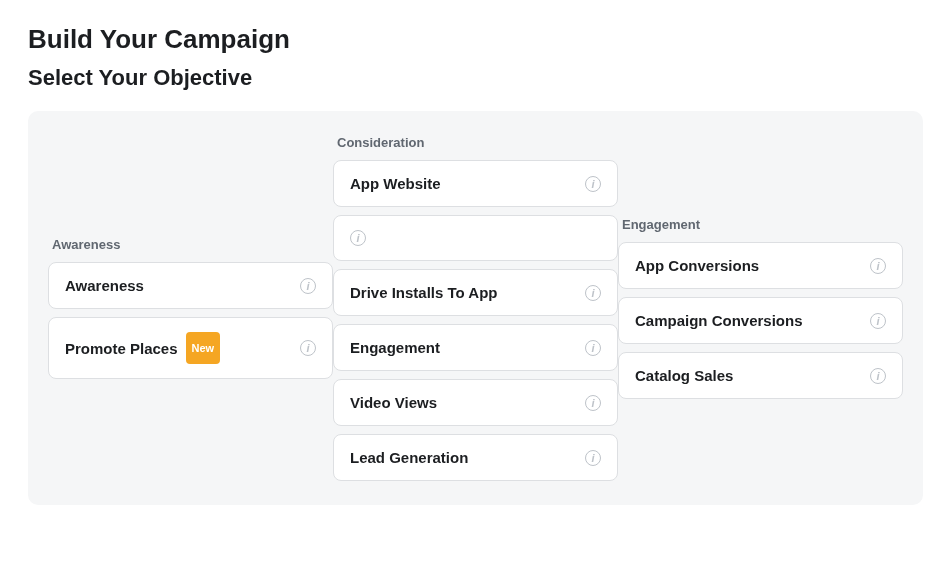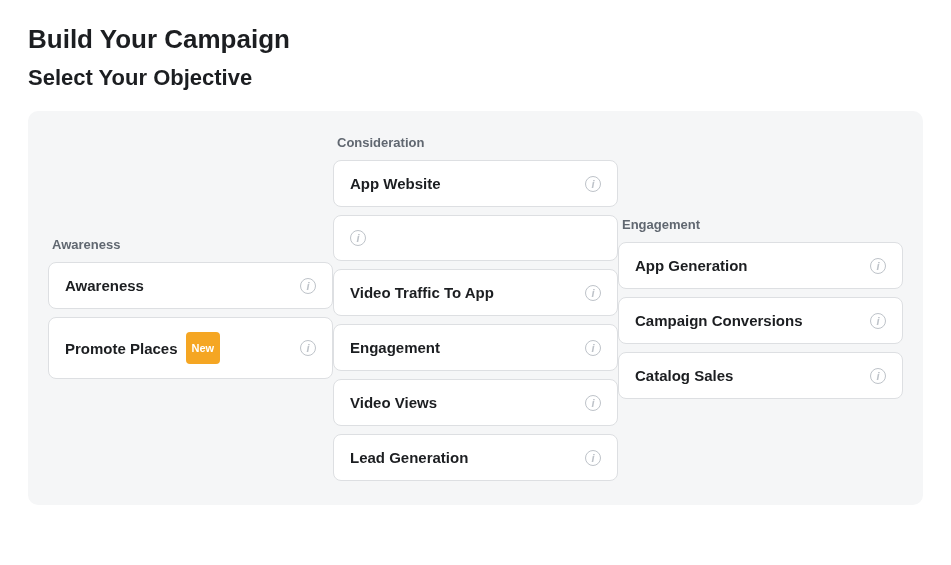--- a/index.html
+++ b/index.html
@@ -124,21 +124,21 @@
           <div class="card-left">
             <span class="card-label">App Website</span>
           </div>
           <div class="info-icon">i</div>
         </div>
         <div class="option-card">
           <div class="info-icon">i</div>
         </div>
         <div class="option-card">
           <div class="card-left">
-            <span class="card-label">Video Traffic To App</span>
+            <span class="card-label">Drive Installs To App</span>
           </div>
           <div class="info-icon">i</div>
         </div>
         <div class="option-card">
           <div class="card-left">
             <span class="card-label">Engagement</span>
           </div>
           <div class="info-icon">i</div>
         </div>
         <div class="option-card">
@@ -151,21 +151,21 @@
           <div class="card-left">
             <span class="card-label">Lead Generation</span>
           </div>
           <div class="info-icon">i</div>
         </div>
       </div>
       <div class="column">
         <div class="column-title">Engagement</div>
         <div class="option-card">
           <div class="card-left">
-            <span class="card-label">App Generation</span>
+            <span class="card-label">App Conversions</span>
           </div>
           <div class="info-icon">i</div>
         </div>
         <div class="option-card">
           <div class="card-left">
             <span class="card-label">Campaign Conversions</span>
           </div>
           <div class="info-icon">i</div>
         </div>
         <div class="option-card">

